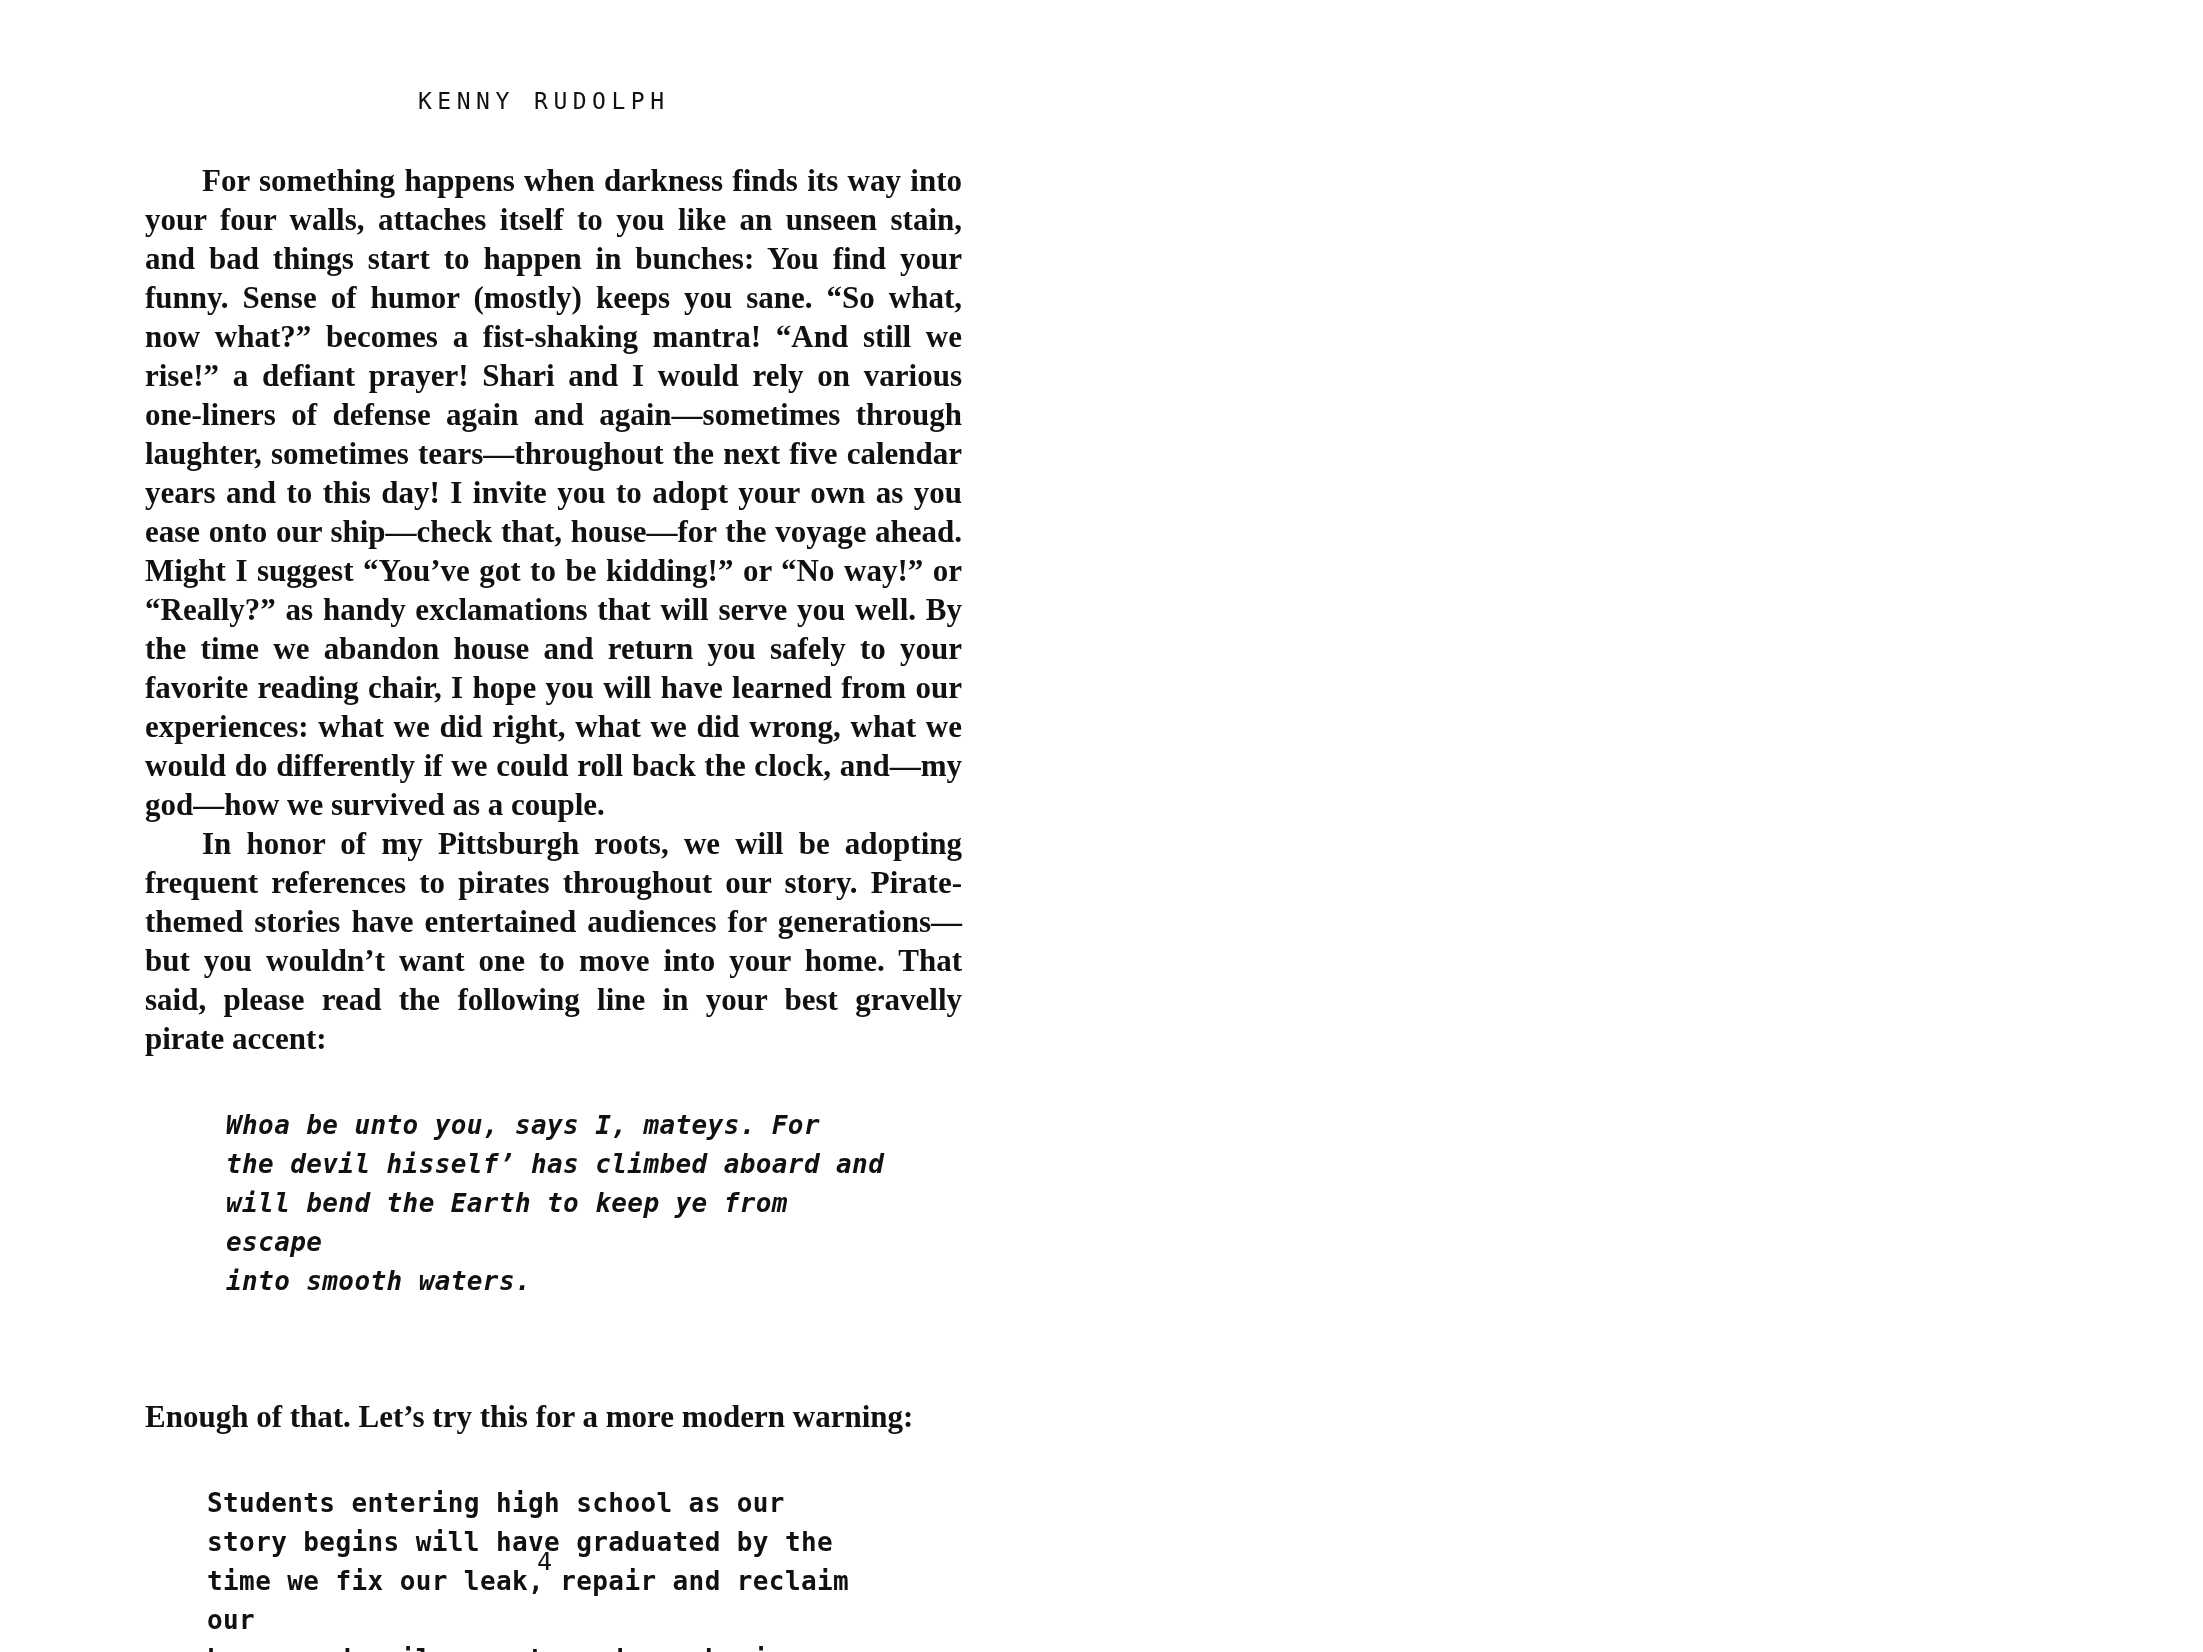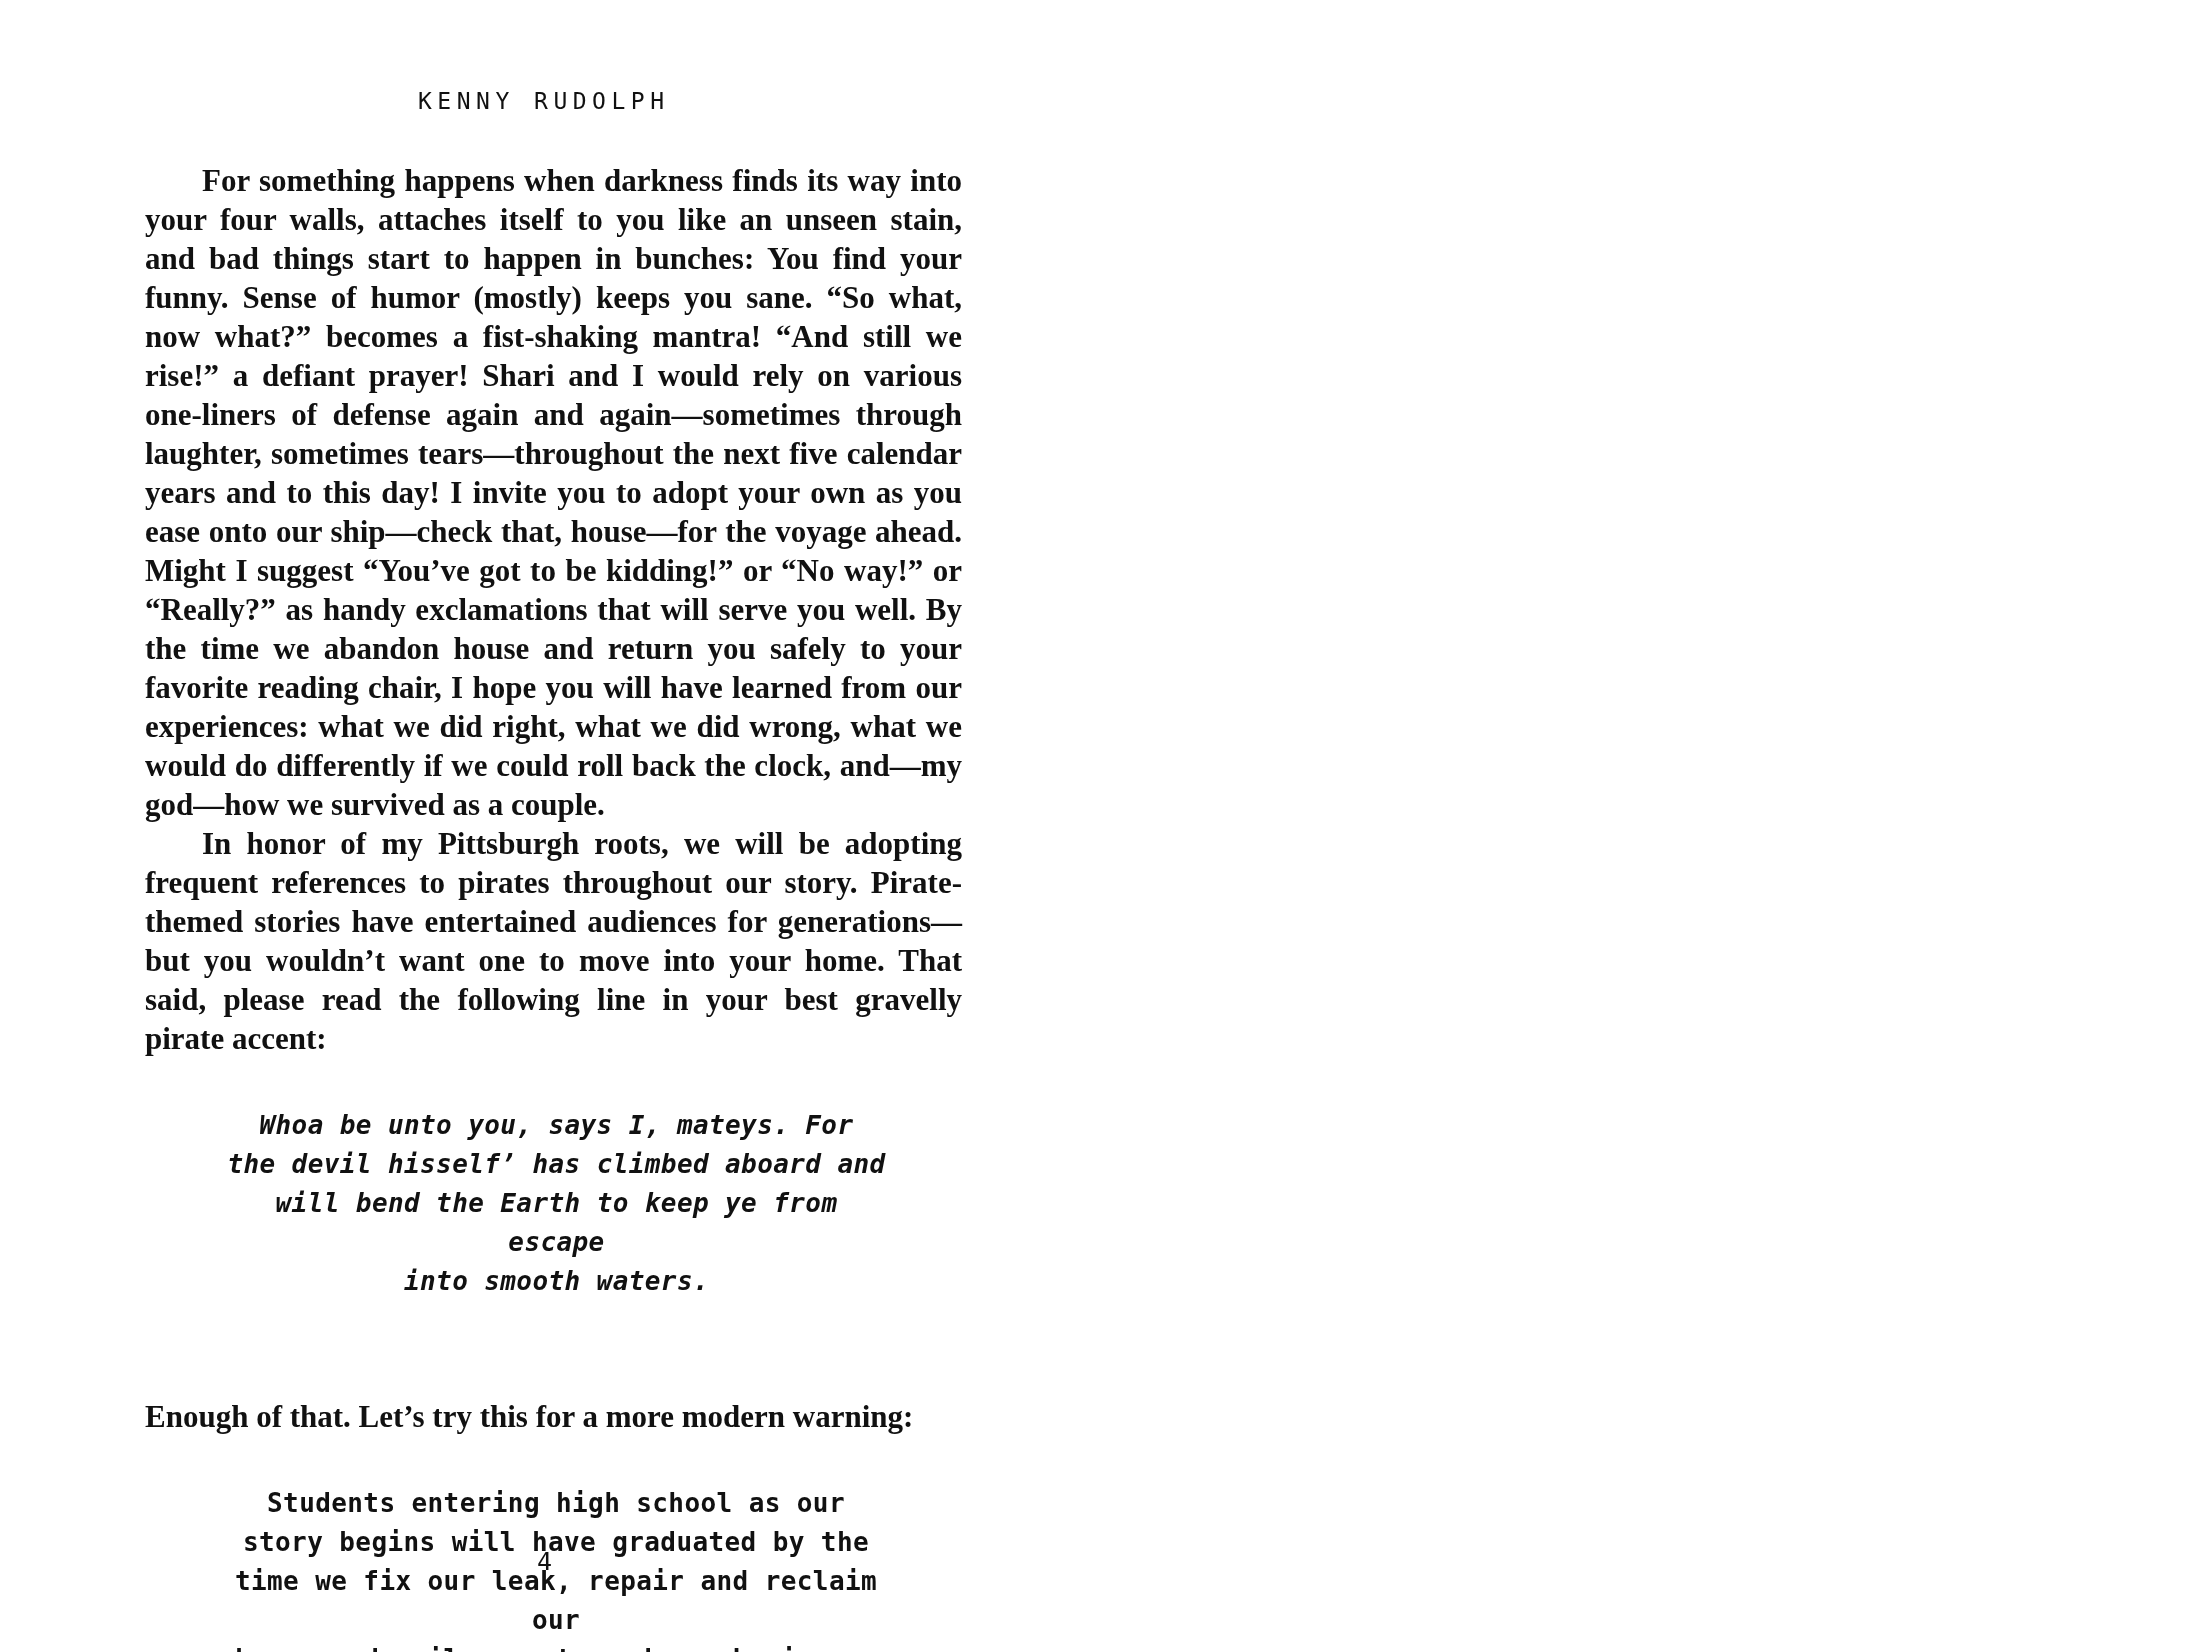--- a/index.html
+++ b/index.html
@@ -64,21 +64,20 @@
 
   
   .extract {
     margin: 0;
     font-family: "DejaVu Sans Mono", "Liberation Mono", monospace;
     font-size: 26px;
     line-height: 39px;
     color: #111;
     letter-spacing: 0.4px;
     white-space: pre-line;
-    text-align: center;
   }
   .extract.italic-extract {
     font-style: italic;
     margin-left: 81px;
     margin-top: 48px;
     width: 661px;
   }
   .extract.plain-extract {
     margin-left: 62px;
     margin-top: 48px;

